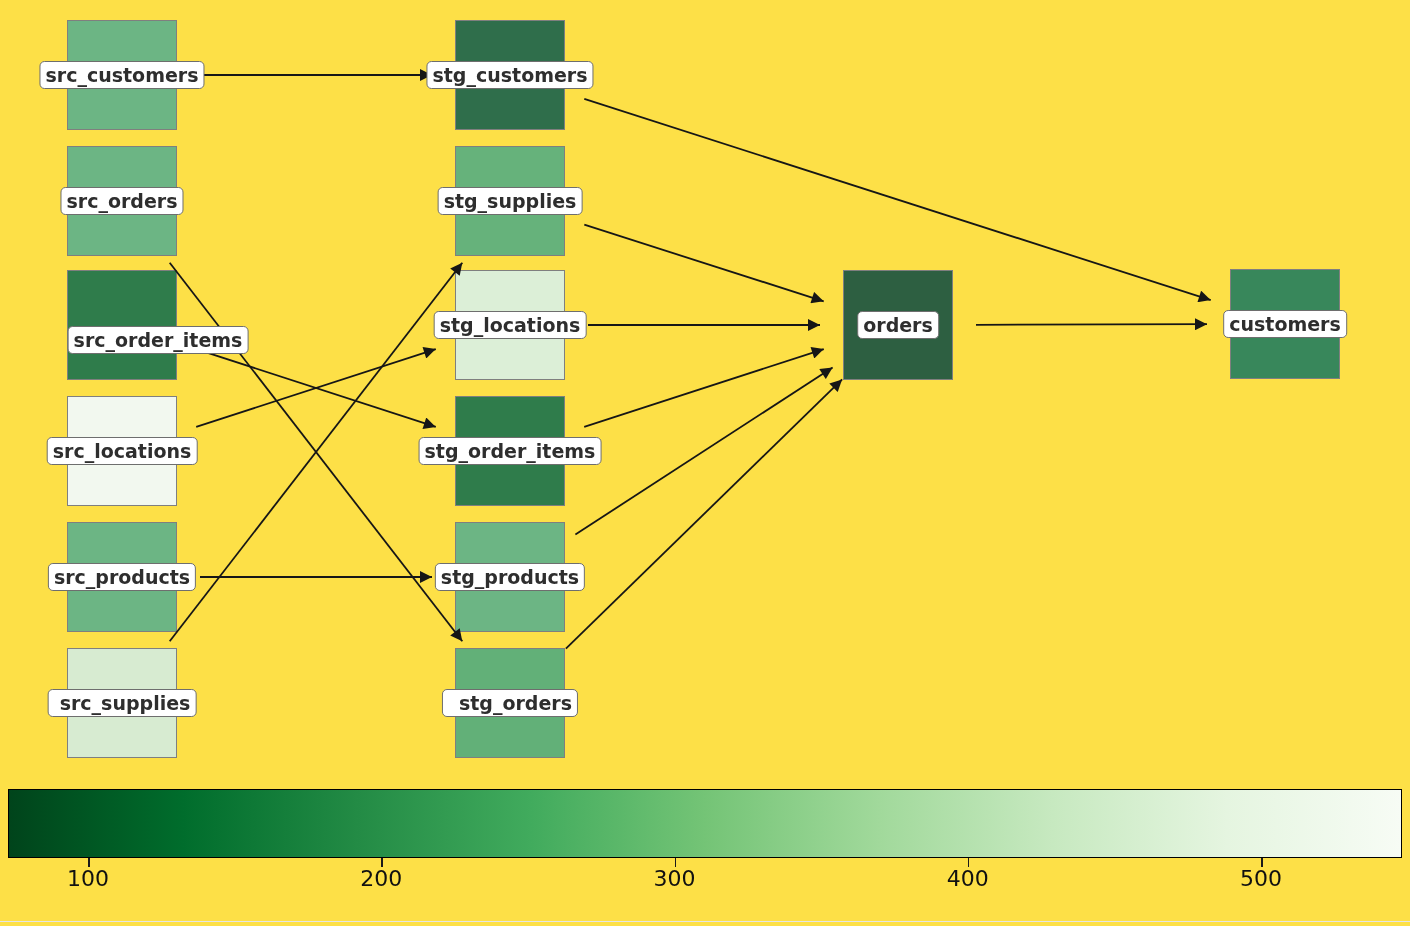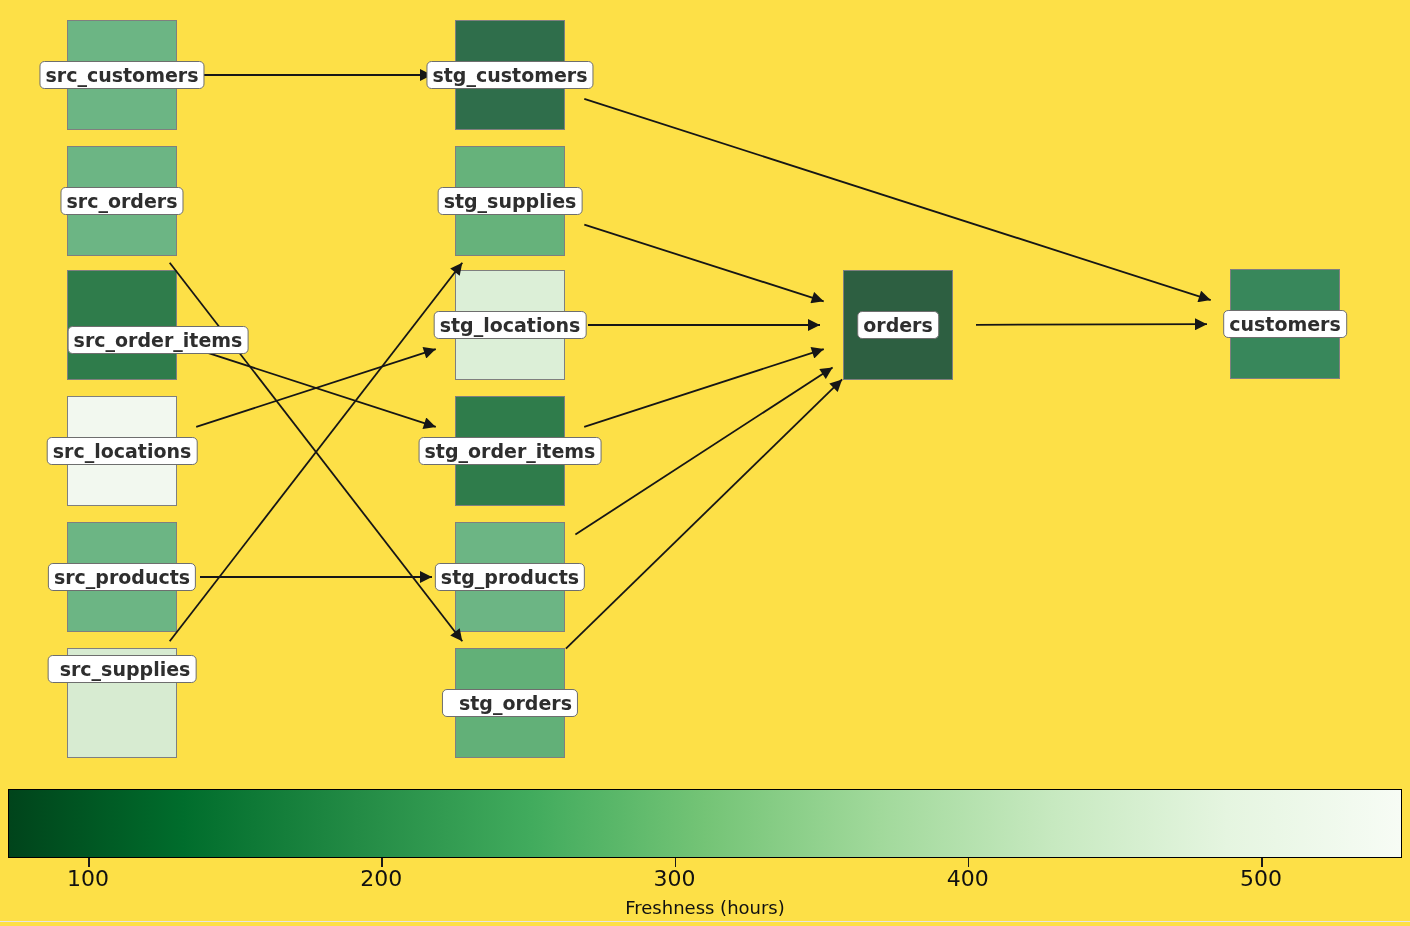--- a/index.html
+++ b/index.html
@@ -75,21 +75,21 @@
       <line x1="575.4" y1="534.5" x2="832.6" y2="367.5" stroke="#161616" stroke-width="1.8" marker-end="url(#arrowhead)"></line>
       <line x1="565.9" y1="648.6" x2="842.1" y2="379.4" stroke="#161616" stroke-width="1.8" marker-end="url(#arrowhead)"></line>
       <line x1="976.0" y1="324.8" x2="1207.0" y2="324.2" stroke="#161616" stroke-width="1.8" marker-end="url(#arrowhead)"></line>
     </svg>
   <div class="layer labels">
       <div class="node-label" style="left: 122px; top: 75px; color: rgb(46, 46, 46); background: rgb(255, 255, 255); border-color: rgb(110, 110, 110);">src_customers</div>
       <div class="node-label" style="left: 122px; top: 201px; color: rgb(46, 46, 46); background: rgb(255, 255, 255); border-color: rgb(110, 110, 110);">src_orders</div>
       <div class="node-label" style="left: 122px; top: 340px; color: rgb(46, 46, 46); background: rgb(255, 255, 255); border-color: rgb(110, 110, 110); margin-left: 36px;">src_order_items</div>
       <div class="node-label" style="left: 122px; top: 451px; color: rgb(46, 46, 46); background: rgb(255, 255, 255); border-color: rgb(110, 110, 110);">src_locations</div>
       <div class="node-label" style="left: 122px; top: 577px; color: rgb(46, 46, 46); background: rgb(255, 255, 255); border-color: rgb(110, 110, 110);">src_products</div>
-      <div class="node-label" style="left: 122px; top: 669px; color: rgb(46, 46, 46); background: rgb(255, 255, 255); border-color: rgb(110, 110, 110); padding-left: 11px;">src_supplies</div>
+      <div class="node-label" style="left: 122px; top: 703px; color: rgb(46, 46, 46); background: rgb(255, 255, 255); border-color: rgb(110, 110, 110); padding-left: 11px;">src_supplies</div>
       <div class="node-label" style="left: 510px; top: 75px; color: rgb(46, 46, 46); background: rgb(255, 255, 255); border-color: rgb(110, 110, 110);">stg_customers</div>
       <div class="node-label" style="left: 510px; top: 201px; color: rgb(46, 46, 46); background: rgb(255, 255, 255); border-color: rgb(110, 110, 110);">stg_supplies</div>
       <div class="node-label" style="left: 510px; top: 325px; color: rgb(46, 46, 46); background: rgb(255, 255, 255); border-color: rgb(110, 110, 110);">stg_locations</div>
       <div class="node-label" style="left: 510px; top: 451px; color: rgb(46, 46, 46); background: rgb(255, 255, 255); border-color: rgb(110, 110, 110);">stg_order_items</div>
       <div class="node-label" style="left: 510px; top: 577px; color: rgb(46, 46, 46); background: rgb(255, 255, 255); border-color: rgb(110, 110, 110);">stg_products</div>
       <div class="node-label" style="left: 510px; top: 703px; color: rgb(46, 46, 46); background: rgb(255, 255, 255); border-color: rgb(110, 110, 110); padding-left: 16px;">stg_orders</div>
       <div class="node-label" style="left: 898px; top: 325px; color: rgb(46, 46, 46); background: rgb(255, 255, 255); border-color: rgb(110, 110, 110);">orders</div>
       <div class="node-label" style="left: 1285px; top: 324px; color: rgb(46, 46, 46); background: rgb(255, 255, 255); border-color: rgb(110, 110, 110);">customers</div>
     </div>
 
@@ -99,15 +99,14 @@
       <div class="cb-tick-label" style="left: 88.1px;">100</div>
       <div class="cb-tick" style="left: 381.3px;"></div>
       <div class="cb-tick-label" style="left: 381.3px;">200</div>
       <div class="cb-tick" style="left: 674.5px;"></div>
       <div class="cb-tick-label" style="left: 674.5px;">300</div>
       <div class="cb-tick" style="left: 967.7px;"></div>
       <div class="cb-tick-label" style="left: 967.7px; text-align: right;">400</div>
       <div class="cb-tick" style="left: 1261px;"></div>
       <div class="cb-tick-label" style="left: 1261px;">500</div>
     </div>
-  <div class="cb-axis-label">Freshness (hours)</div>
   <div class="bottom-hairline"></div>
 </div>
 
 </body></html>

